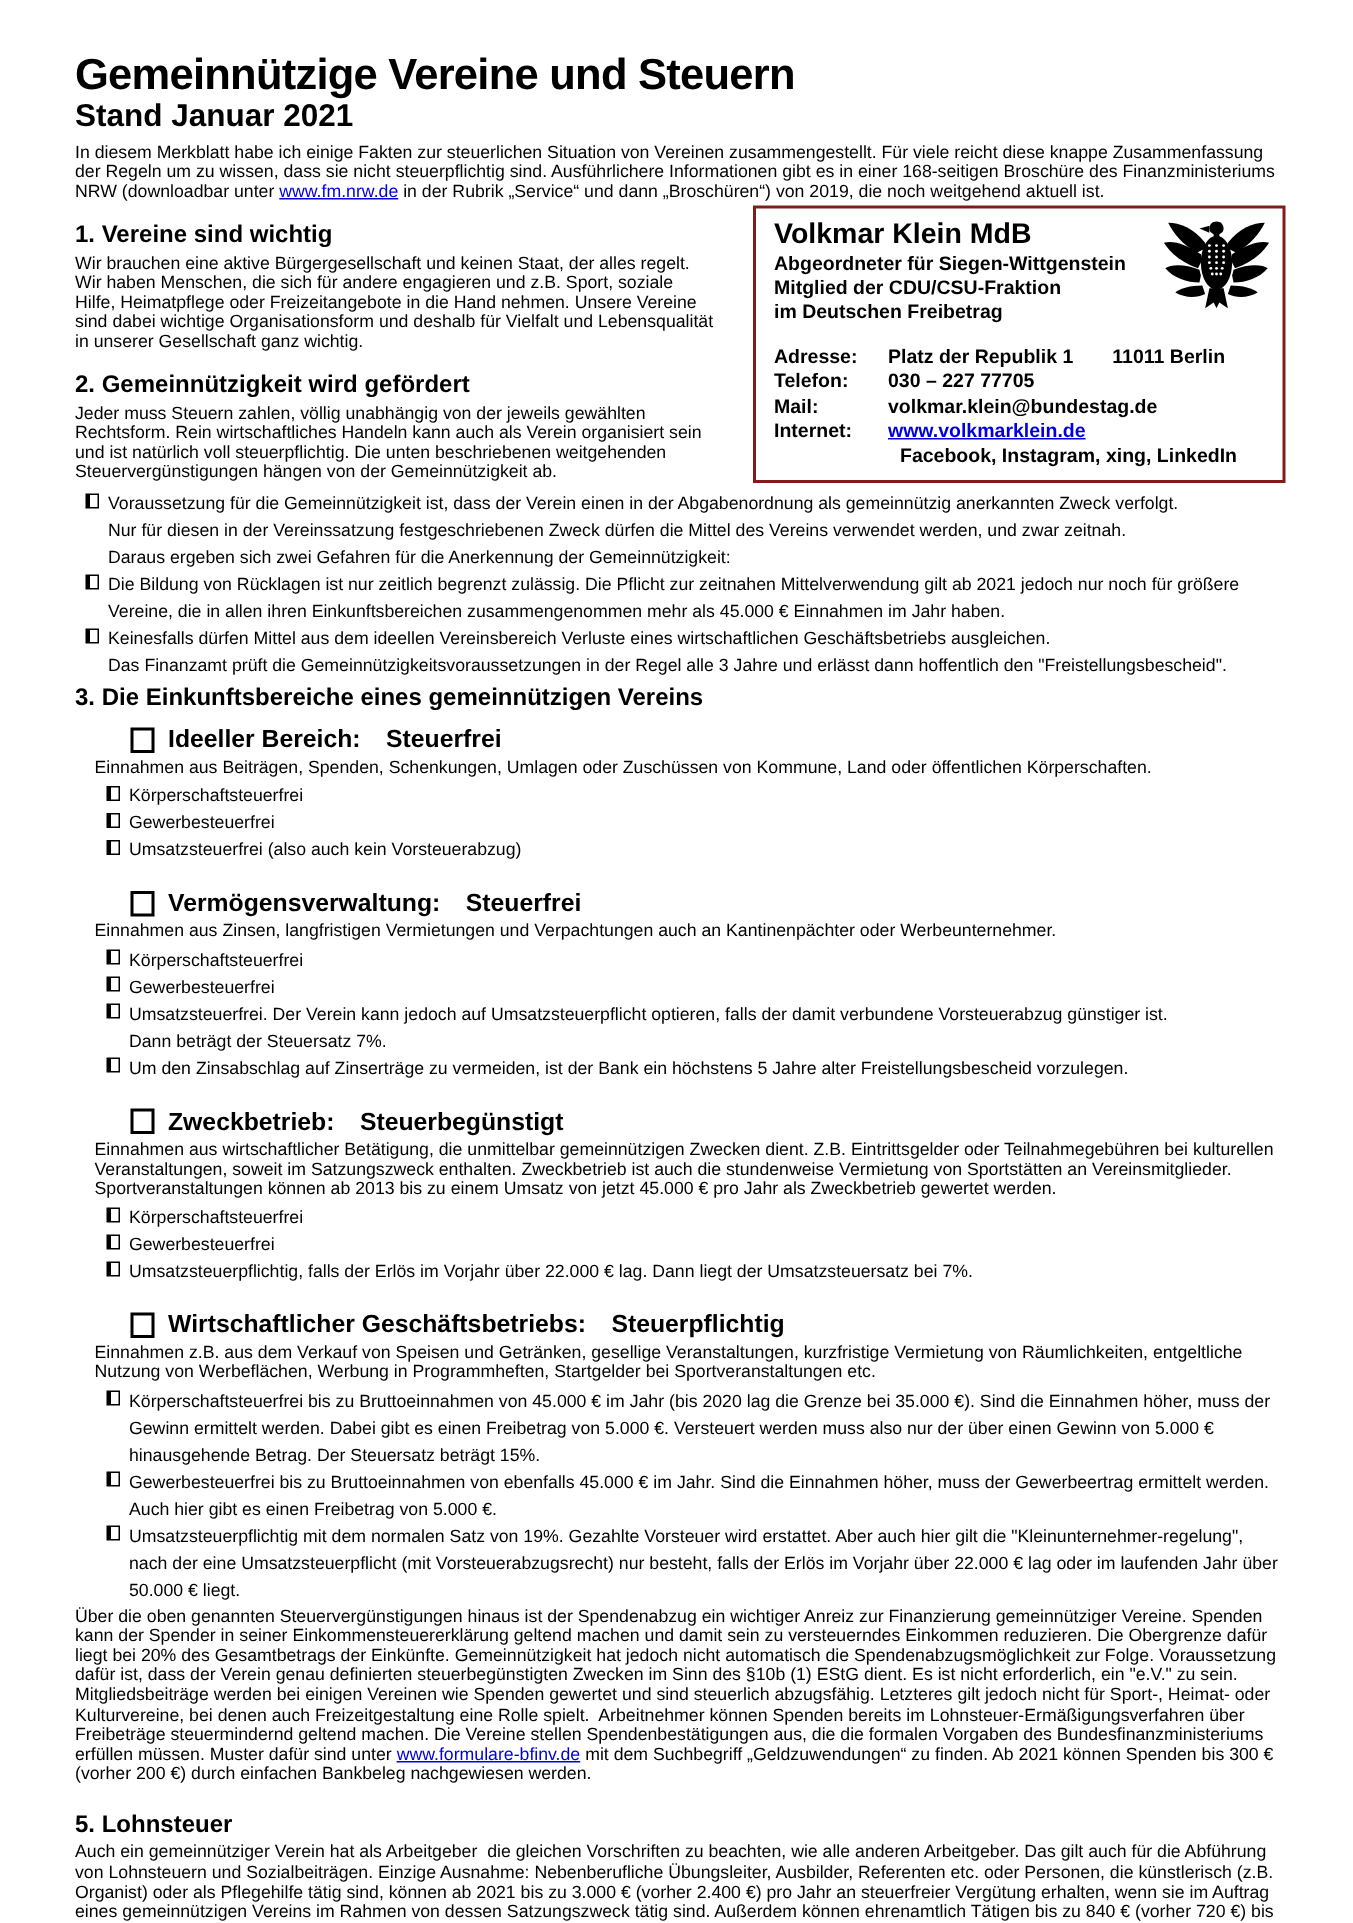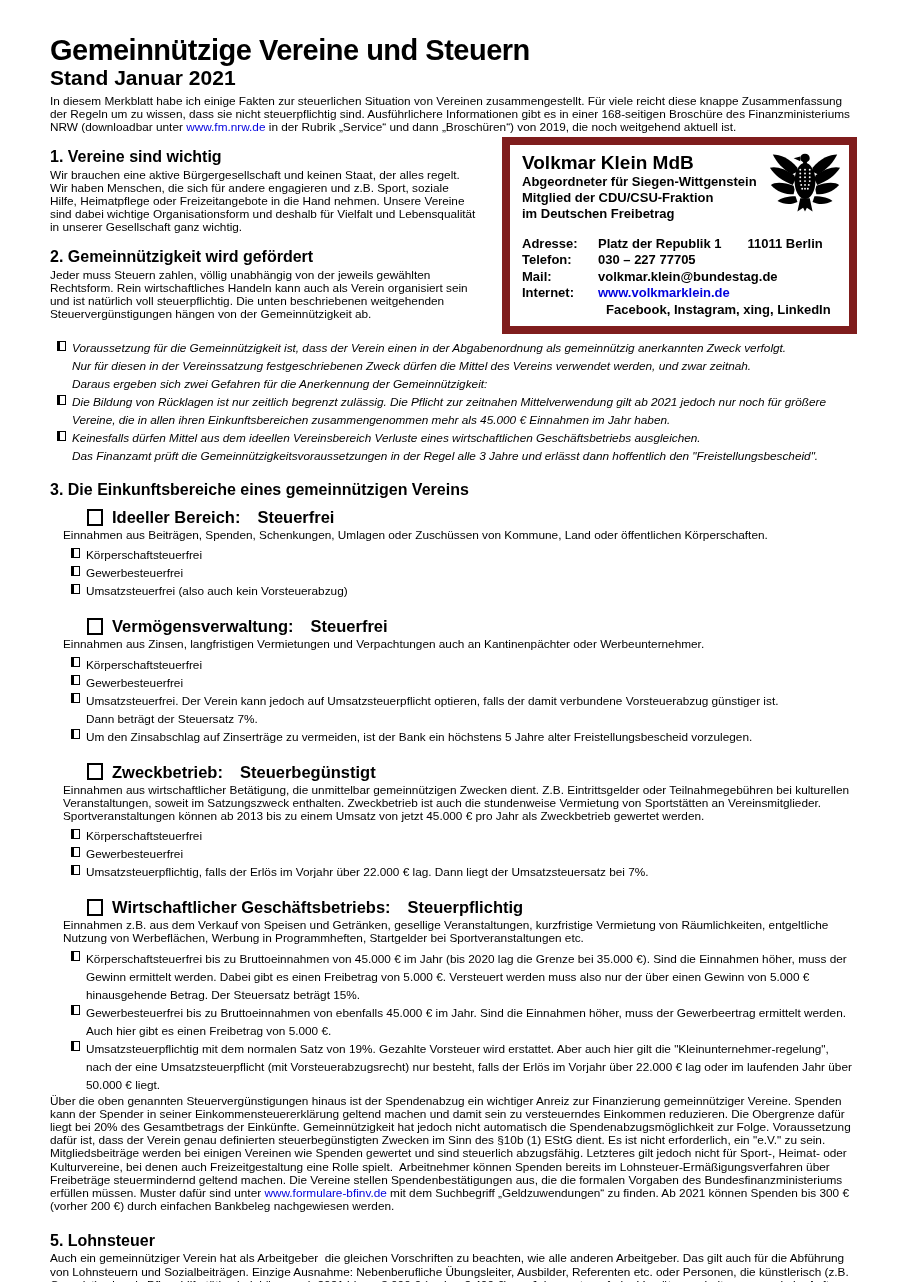--- a/index.html
+++ b/index.html
@@ -13,52 +13,52 @@
   .stand{font-size:21px;font-weight:bold;margin-right:2px;}
 
   p{margin:0;}
   .para,.btext,.bbody,.intro{font-size:11.8px;line-height:13.2px;white-space:pre-wrap;}
   .intro{margin-top:5px;}
 
   
   h2{margin:0;font-size:16px;line-height:19px;font-weight:bold;}
   .h-s1{margin-top:10px;}
   .h-s2{margin-top:12px;}
-  .h-s3{margin-top:16px;}
+  .h-s3{margin-top:4px;}
   .h-s4{margin-top:20px;}
   .h-s5{margin-top:18px;}
   .leftcol h2{margin-bottom:3px;}
 
   
   .cols{display:flex;margin-top:2px;}
   .leftcol{width:452px;flex:0 0 auto;}
-  .infobox{width:370px;margin-left:auto;box-sizing:border-box;border:8px solid #7f1d1d;
+  .infobox{width:370px;margin-left:auto;box-sizing:border-box;border:2px solid #7f1d1d;
            padding:7px 10px 8px 12px;align-self:flex-start;font-weight:bold;}
   .boxhead{position:relative;}
   .boxtitle{font-size:19px;line-height:22px;font-weight:bold;}
   .boxline{font-size:13px;line-height:16px;}
   .eagle{position:absolute;top:0;right:-2px;}
   .boxrows{margin-top:14px;}
   .brow{font-size:13px;line-height:16.5px;display:flex;}
   .blabel{width:76px;flex:0 0 auto;}
   .bval{white-space:pre;}
   .bval2{margin-left:26px;}
   .social{padding-left:84px;}
 
   
-  .lnk{color:#0000dd;cursor:pointer;font-style:normal;}
+  .lnk{color:#0000dd;text-decoration:underline;cursor:pointer;font-style:normal;}
   .infobox .lnk{font-weight:bold;}
 
   
   ul{list-style:none;margin:0;padding:0;}
   .blist{margin-top:3px;}
   .blist li{position:relative;padding-left:22px;margin:0;}
   .sq{position:absolute;left:7px;top:2.5px;width:5px;height:8px;
       border:1px solid #000;border-left-width:3px;}
-  .top-blist{margin-top:4px;font-style:italic;}
+  .top-blist{margin-top:4px;}
 
   
   .block{margin-left:13px;margin-top:17px;}
   .block-first{margin-top:8px;}
   .bhead{display:flex;align-items:center;font-size:16.5px;font-weight:bold;line-height:20px;padding-left:24px;}
   .bigsq{width:12px;height:13px;border:2.6px solid #000;margin-right:9px;flex:0 0 auto;}
   .bstatus{margin-left:17px;}
   .bbody{margin-top:2px;}
   .block .blist li{padding-left:23px;}
   .block .sq{left:8px;}

